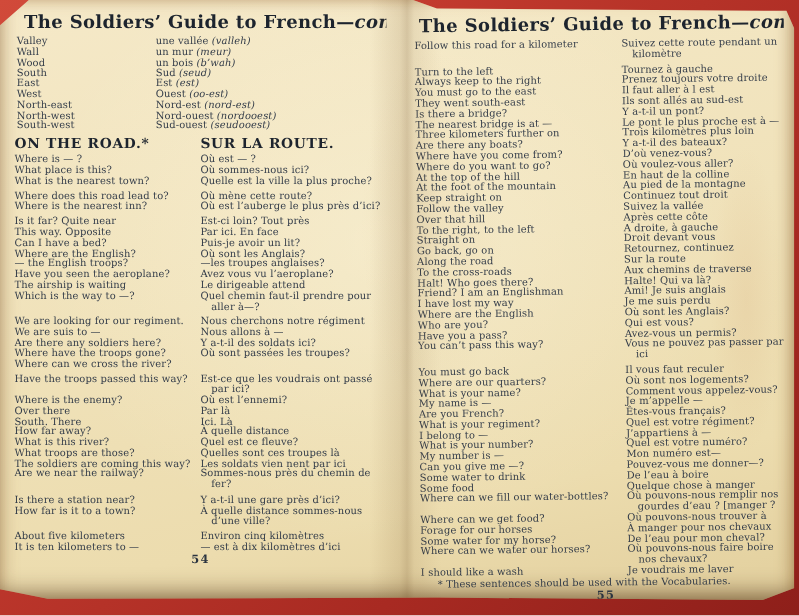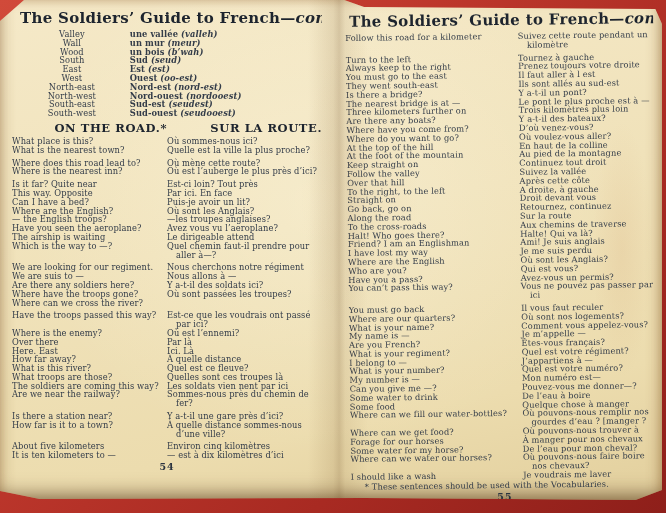--- a/index.html
+++ b/index.html
@@ -51,26 +51,26 @@
 
   .book-title {
     font-size:15px; line-height:18px; font-weight:bold; color:#1d242e;
     letter-spacing:.3px; white-space:nowrap; margin-bottom:3px;
   }
   .page-left  .book-title { padding-left:8px; }
   .page-right .book-title { padding-left:4px; }
   .book-title .contd { font-style:italic; font-weight:bold; }
 
   .vocab-row { display:flex; }
-  .v-en { width:38%; padding-left:2px;text-align:center; }
-  .v-fr { flex:1;font-weight:bold; }
+  .v-en { width:38%; padding-left:2px; }
+  .v-fr { flex:1; }
   .v-pron { font-style:italic; }
 
   .section-headings { display:flex; margin:4px 0 2px 0; }
-  .sh { width:50%; text-align:right; font-weight:bold; font-size:11.5px;
+  .sh { width:50%; text-align:left; font-weight:bold; font-size:11.5px;
         line-height:13px; color:#1d242e; letter-spacing:.6px; }
 
   .row { display:flex; }
   .row.gap { margin-top:4px; }
   .c-en, .c-fr { padding-left:9px; text-indent:-9px; }
   .c-en { width:50%; padding-right:3px; }
   .c-fr { flex:1; }
   .page-right .c-en { width:56%; }
 
   .footnote { margin-top:1px; padding-left:14px; font-size:8.3px; }
@@ -116,36 +116,36 @@
         </div>
           <div class="vocab-row">
           <span class="v-en">North-east</span>
           <span class="v-fr"><span>Nord-est </span><span class="v-pron">(nord-est)</span></span>
         </div>
           <div class="vocab-row">
           <span class="v-en">North-west</span>
           <span class="v-fr"><span>Nord-ouest </span><span class="v-pron">(nordooest)</span></span>
         </div>
           <div class="vocab-row">
-          <span class="v-en">South-east</span>
-          <span class="v-fr"><span>Sud-est </span><span class="v-pron">(seudest)</span></span>
-        </div>
-          <div class="vocab-row">
           <span class="v-en">South-west</span>
           <span class="v-fr"><span>Sud-ouest </span><span class="v-pron">(seudooest)</span></span>
         </div>
         </div>
 
       <div class="section-headings">
         <span class="sh">ON THE ROAD.*</span>
         <span class="sh">SUR LA ROUTE.</span>
       </div>
 
       <div>
 
+      <div class="row">
+          <span class="c-en">Where is — ?</span>
+          <span class="c-fr">Où est — ?</span>
+        </div>
           <div class="row">
           <span class="c-en">What place is this?</span>
           <span class="c-fr">Où sommes-nous ici?</span>
         </div>
           <div class="row">
           <span class="c-en">What is the nearest town?</span>
           <span class="c-fr">Quelle est la ville la plus proche?</span>
         </div>
           <div class="row gap">
           <span class="c-en">Where does this road lead to?</span>
@@ -212,21 +212,21 @@
         </div>
           <div class="row">
           <span class="c-en">Where is the enemy?</span>
           <span class="c-fr">Où est l’ennemi?</span>
         </div>
           <div class="row">
           <span class="c-en">Over there</span>
           <span class="c-fr">Par là</span>
         </div>
           <div class="row">
-          <span class="c-en">Here.  East</span>
+          <span class="c-en">South.  There</span>
           <span class="c-fr">Ici.  Là</span>
         </div>
           <div class="row">
           <span class="c-en">How far away?</span>
           <span class="c-fr">À quelle distance</span>
         </div>
           <div class="row">
           <span class="c-en">What is this river?</span>
           <span class="c-fr">Quel est ce fleuve?</span>
         </div>

